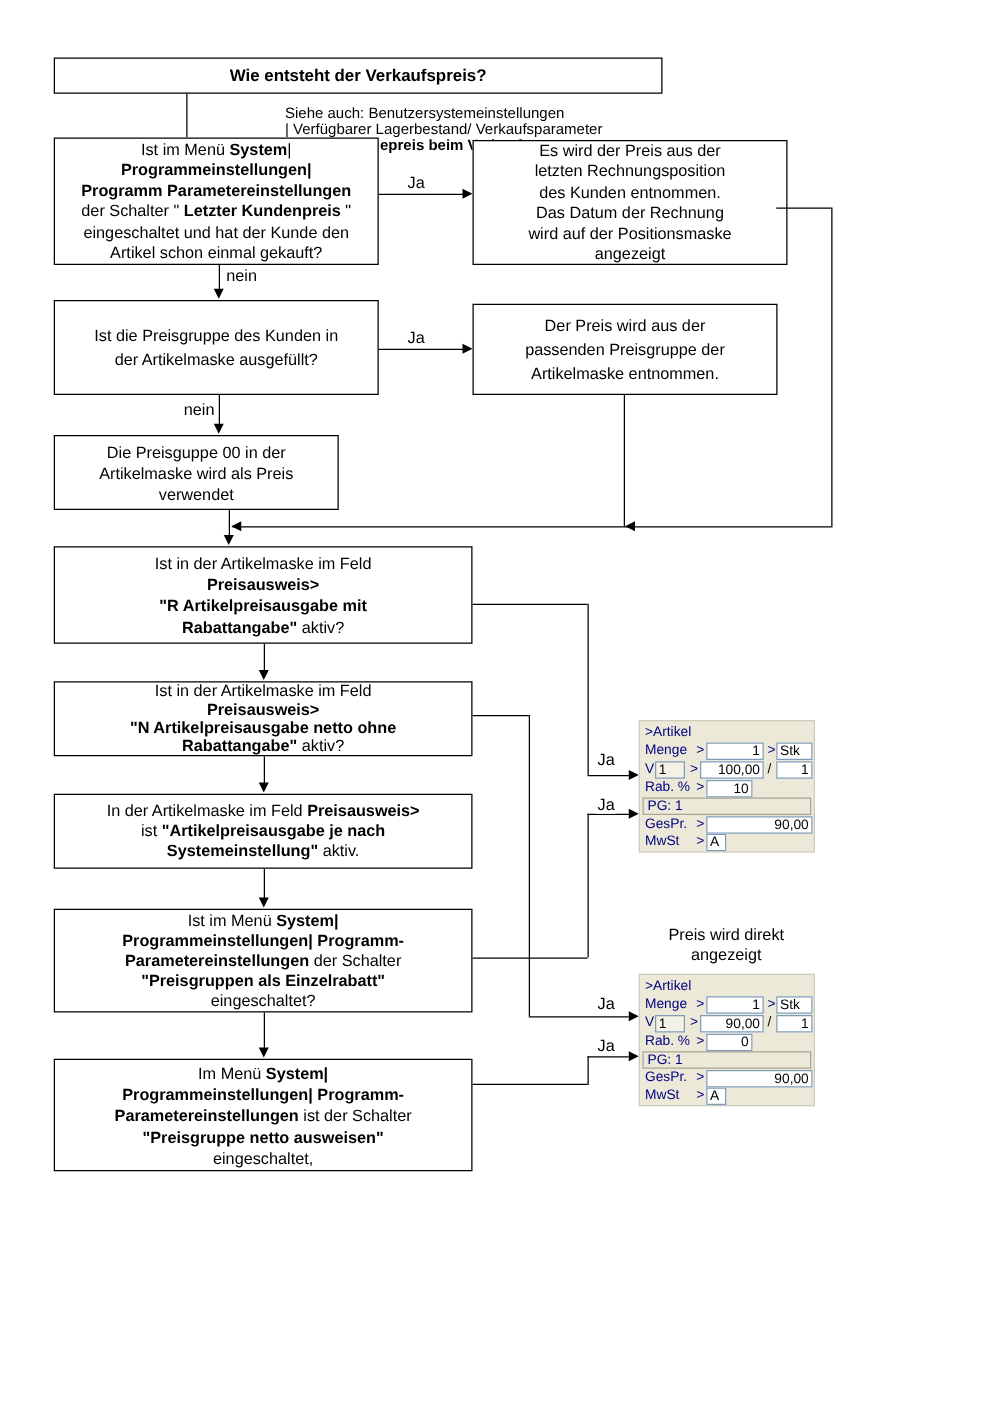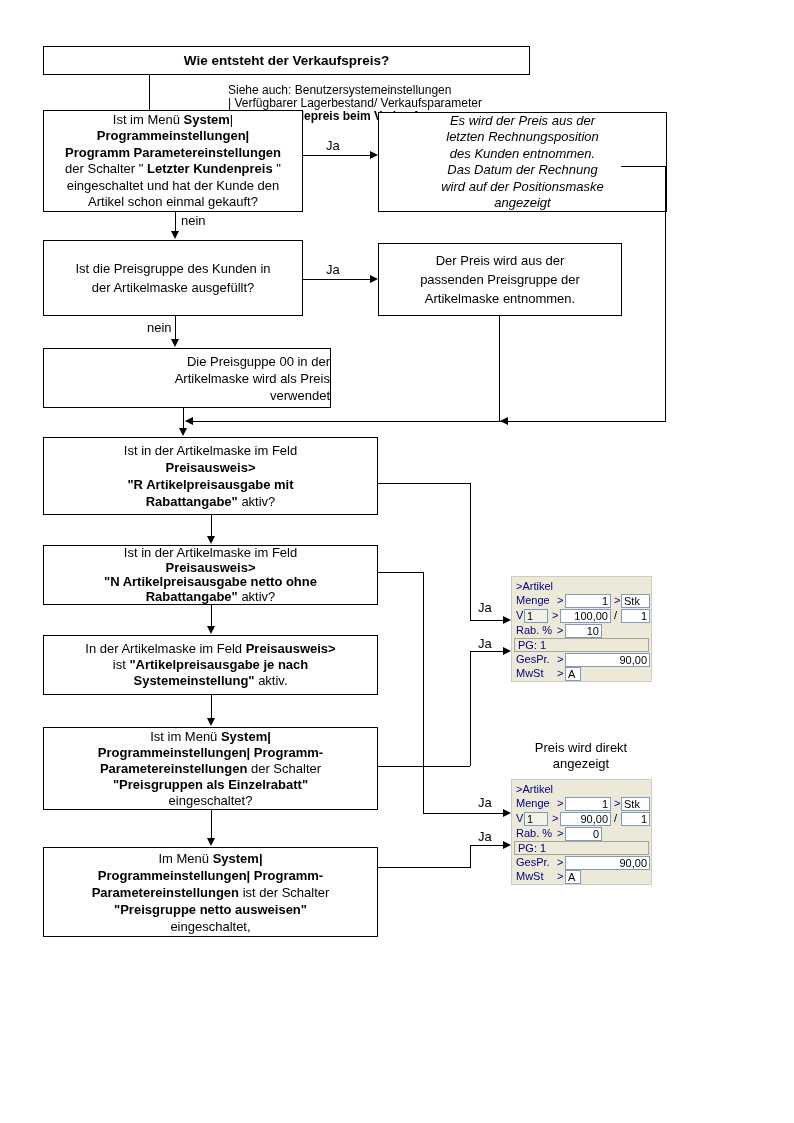--- a/index.html
+++ b/index.html
@@ -56,21 +56,21 @@
       <div><span style="font-weight: bold;">Programm Parametereinstellungen</span></div>
       <div><span>der Schalter " </span><span style="font-weight: bold;">Letzter Kundenpreis</span><span> "</span></div>
       <div><span>eingeschaltet und hat der Kunde den</span></div>
       <div><span>Artikel schon einmal gekauft?</span></div>
     </div>
 
   <div class="hline" style="left:303px;top:155px;width:68px;"></div>
   <div class="arr-r" style="left:370px;top:151px;"></div>
   <div class="lbl" style="left:325px;top:138px;">Ja</div>
 
-  <div class="box" style="left:378px;top:112px;width:289px;height:100px;line-height:16.5px;font-style:italic;">
+  <div class="box" style="left:378px;top:112px;width:252px;height:100px;line-height:16.5px;">
       <div><span>Es wird der Preis aus der</span></div>
       <div><span>letzten Rechnungsposition</span></div>
       <div><span>des Kunden entnommen.</span></div>
       <div><span>Das Datum der Rechnung</span></div>
       <div><span>wird auf der Positionsmaske</span></div>
       <div><span>angezeigt</span></div>
     </div>
 
   <div class="vline" style="left:175px;top:212px;height:25px;"></div>
   <div class="arr-d" style="left:171px;top:231px;"></div>
@@ -88,21 +88,21 @@
   <div class="box" style="left:378px;top:243px;width:244px;height:73px;line-height:19px;">
       <div><span>Der Preis wird aus der</span></div>
       <div><span>passenden Preisgruppe der</span></div>
       <div><span>Artikelmaske entnommen.</span></div>
     </div>
 
   <div class="vline" style="left:175px;top:316px;height:26px;"></div>
   <div class="arr-d" style="left:171px;top:339px;"></div>
   <div class="lbl" style="left:146px;top:320px;">nein</div>
 
-  <div class="box" style="left:43px;top:348px;width:288px;height:60px;line-height:17px;align-items:flex-end;">
+  <div class="box" style="left:43px;top:348px;width:228px;height:60px;line-height:17px;">
       <div><span>Die Preisguppe 00 in der</span></div>
       <div><span>Artikelmaske wird als Preis</span></div>
       <div><span>verwendet</span></div>
     </div>
 
   <div class="hline" style="left:621px;top:166px;width:44px;"></div>
   <div class="vline" style="left:665px;top:166px;height:256px;"></div>
   <div class="hline" style="left:186px;top:421px;width:479px;"></div>
   <div class="arr-l" style="left:185px;top:417px;"></div>
   <div class="arr-l" style="left:500px;top:417px;"></div>

